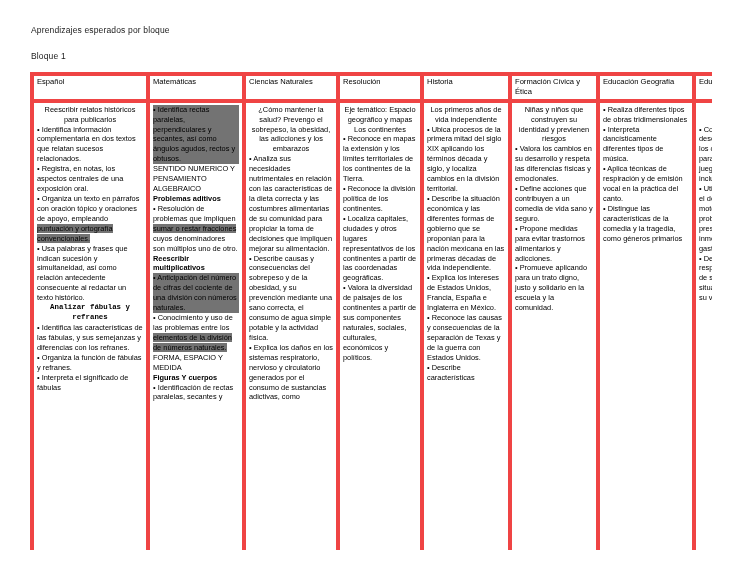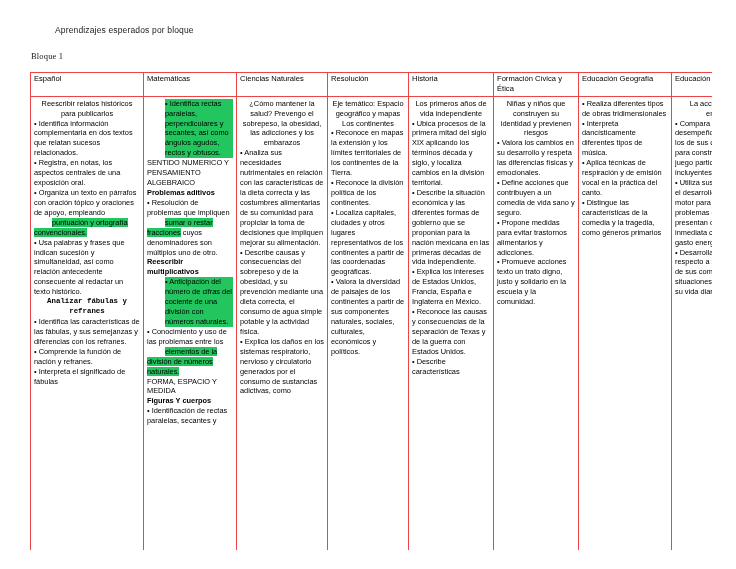--- a/index.html
+++ b/index.html
@@ -21,48 +21,46 @@
     box-sizing: border-box;
   }
   .doc-title {
     position: absolute;
     left: 31px;
     top: 25px;
     font-size: 8.5px;
     color: #1a1a1a;
     letter-spacing: 0.15px;
     white-space: nowrap;
-    margin-left: 24px;
   }
   .block-label {
     position: absolute;
     left: 31px;
     top: 51px;
     font-size: 8.5px;
     color: #1a1a1a;
     letter-spacing: 0.15px;
     white-space: nowrap;
-    font-family: Liberation Serif, serif;
   }
   .table-wrap {
     position: absolute;
     left: 30px;
     top: 72px;
     width: 682px;
     height: 478px;
     overflow: hidden;
   }
   table.grid {
     border-collapse: collapse;
     table-layout: fixed;
     width: 682px;
     border: 1px solid #2b2b2b;
   }
   table.grid td, table.grid th {
-    border: 1px solid #ef4444;
+    border: 4px solid #ef4444;
     vertical-align: top;
     padding: 2px 3px 2px 3px;
     font-size: 7.4px;
     line-height: 1.34;
     font-weight: normal;
     text-align: left;
     overflow: hidden;
     word-wrap: break-word;
   }
   table.grid th {
@@ -83,22 +81,21 @@
     font-weight: bold;
     text-align: left;
   }
   .sub-bold-c {
     display: block;
     font-weight: bold;
     text-align: center;
     font-family: Liberation Mono, monospace;
   }
   .hl {
-    background: #22c55e;
-    margin-left: 18px;
+    background: #737373;
   }
   .item { display: block; }
   .col-esp { width: 106px; }
   .col-mat { width: 86px; }
   .col-cn  { width: 84px; }
   .col-geo { width: 74px; }
   .col-his { width: 78px; }
   .col-fce { width: 78px; }
   .col-art { width: 86px; }
   .col-fis { width: 90px; }
@@ -129,41 +126,41 @@
         <tr>
 
           <td class="cell">
             <span class="hd-bold">Reescribir relatos históricos para publicarlos</span>
             <span class="item">• Identifica información complementaria en dos textos que relatan sucesos relacionados.</span>
             <span class="item">• Registra, en notas, los aspectos centrales de una exposición oral.</span>
             <span class="item"><span>• Organiza un texto en párrafos con oración tópico y oraciones de apoyo, empleando </span><span class="hl">puntuación y ortografía convencionales.</span></span>
             <span class="item">• Usa palabras y frases que indican sucesión y simultaneidad, así como relación antecedente consecuente al redactar un texto histórico.</span>
             <span class="sub-bold-c">Analizar fábulas y refranes</span>
             <span class="item">• Identifica las características de las fábulas, y sus semejanzas y diferencias con los refranes.</span>
-            <span class="item">• Comprende la función de nación y refranes.</span>
+            <span class="item">• Organiza la función de fábulas y refranes.</span>
             <span class="item">• Interpreta el significado de fábulas</span>
           </td>
 
           <td class="cell">
             <span class="item hl">• Identifica rectas paralelas, perpendiculares y secantes, así como ángulos agudos, rectos y obtusos.</span>
             <span class="item">SENTIDO NUMERICO Y PENSAMIENTO ALGEBRAICO</span>
             <span class="sub-bold">Problemas aditivos</span>
             <span class="item"><span>• Resolución de problemas que impliquen </span><span class="hl">sumar o restar fracciones</span><span> cuyos denominadores son múltiplos uno de otro.</span></span>
             <span class="sub-bold">Reescribir multiplicativos</span>
             <span class="item hl">• Anticipación del número de cifras del cociente de una división con números naturales.</span>
             <span class="item"><span>• Conocimiento y uso de las problemas entre los </span><span class="hl">elementos de la división de números naturales.</span></span>
             <span class="item">FORMA, ESPACIO Y MEDIDA</span>
             <span class="sub-bold">Figuras Y cuerpos</span>
             <span class="item">• Identificación de rectas paralelas, secantes y</span>
           </td>
 
           <td class="cell">
             <span class="hd-bold">¿Cómo mantener la salud? Prevengo el sobrepeso, la obesidad, las adicciones y los embarazos</span>
             <span class="item">• Analiza sus necesidades nutrimentales en relación con las características de la dieta correcta y las costumbres alimentarias de su comunidad para propiciar la toma de decisiones que impliquen mejorar su alimentación.</span>
-            <span class="item">• Describe causas y consecuencias del sobrepeso y de la obesidad, y su prevención mediante una dieta correcta, el consumo de agua simple potable y la actividad física.</span>
+            <span class="item">• Describe causas y consecuencias del sobrepeso y de la obesidad, y su prevención mediante una sano correcta, el consumo de agua simple potable y la actividad física.</span>
             <span class="item">• Explica los daños en los sistemas respiratorio, nervioso y circulatorio generados por el consumo de sustancias adictivas, como</span>
           </td>
 
           <td class="cell">
             <span class="hd-bold" style="font-weight:normal">Eje temático: Espacio geográfico y mapas</span>
             <span class="hd-bold">Los continentes</span>
             <span class="item">• Reconoce en mapas la extensión y los límites territoriales de los continentes de la Tierra.</span>
             <span class="item">• Reconoce la división política de los continentes.</span>
             <span class="item">• Localiza capitales, ciudades y otros lugares representativos de los continentes a partir de las coordenadas geográficas.</span>
             <span class="item">• Valora la diversidad de paisajes de los continentes a partir de sus componentes naturales, sociales, culturales, económicos y políticos.</span>
@@ -176,21 +173,21 @@
             <span class="item">• Explica los intereses de Estados Unidos, Francia, España e Inglaterra en México.</span>
             <span class="item">• Reconoce las causas y consecuencias de la separación de Texas y de la guerra con Estados Unidos.</span>
             <span class="item">• Describe características</span>
           </td>
 
           <td class="cell">
             <span class="hd-bold">Niñas y niños que construyen su identidad y previenen riesgos</span>
             <span class="item">• Valora los cambios en su desarrollo y respeta las diferencias físicas y emocionales.</span>
             <span class="item">• Define acciones que contribuyen a un comedia de vida sano y seguro.</span>
             <span class="item">• Propone medidas para evitar trastornos alimentarios y adicciones.</span>
-            <span class="item">• Promueve acciones texto un trato digno, justo y solidario en la escuela y la comunidad.</span>
+            <span class="item">• Promueve aplicando para un trato digno, justo y solidario en la escuela y la comunidad.</span>
           </td>
 
           <td class="cell">
             <span class="item">• Realiza diferentes tipos de obras tridimensionales</span>
             <span class="item">• Interpreta dancísticamente diferentes tipos de música.</span>
             <span class="item">• Aplica técnicas de respiración y de emisión vocal en la práctica del canto.</span>
             <span class="item">• Distingue las características de la comedia y la tragedia, como géneros primarios</span>
           </td>
 
           <td class="cell">

